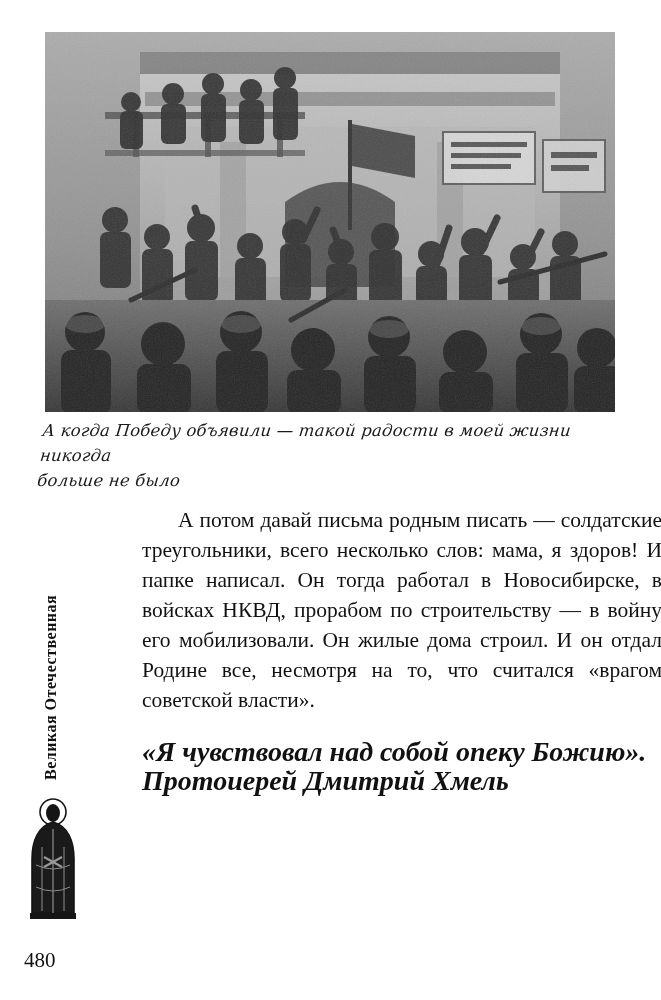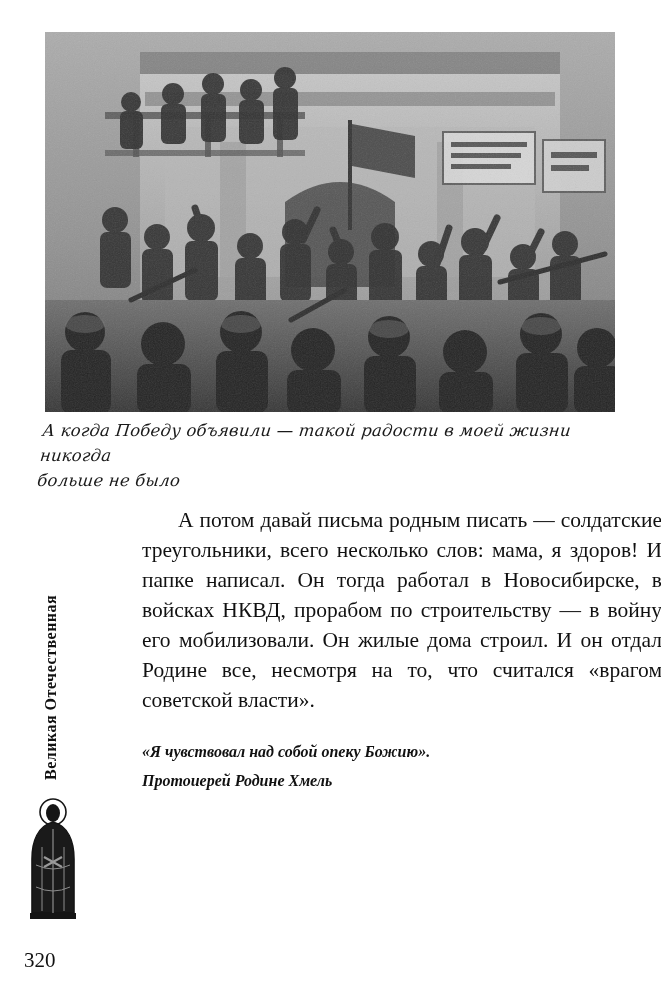--- a/index.html
+++ b/index.html
@@ -111,21 +111,21 @@
     hyphens: manual;
     color: #111;
   }
   p.body + p.body { margin-top: 0px; }
 
   h2.subhead {
     margin: 22px 0 0 0;
     font-family: "Liberation Serif", serif;
     font-weight: bold;
     font-style: italic;
-    font-size: 16px;
+    font-size: 28px;
     line-height: 29px;
     color: #111;
     text-indent: 0;
     text-align: left;
   }
   h2.subhead .l2 { display: block; }
   .after-head { margin-top: 10px; }
 </style>
 </head>
 <body>
@@ -310,25 +310,25 @@
         <path d="M14 92 Q31 100 48 92" stroke="#8d8d8d" stroke-width="1"></path>
 
         <path d="M22 62 L40 72" stroke="#9a9a9a" stroke-width="2.2"></path>
         <path d="M40 62 L22 72" stroke="#9a9a9a" stroke-width="2.2"></path>
 
         <path d="M8 118 L54 118 L54 124 L8 124 Z" fill="#151515" stroke="none"></path>
       </g>
     </svg>
   </div>
 
-  <div class="folio">320</div>
+  <div class="folio">480</div>
 
   <div class="column">
     <p class="body">А потом давай письма родным писать — солдатские треугольники, всего несколько слов: мама, я здоров! И папке написал. Он тогда работал в Новосибирске, в войсках НКВД, прорабом по строительству — в войну его мобилизовали. Он жилые дома строил. И он отдал Родине все, несмотря на то, что считался «врагом советской власти».</p>
 
     <h2 class="subhead">
       <span>«Я чувствовал над собой опеку Божию».</span>
-      <span class="l2">Протоиерей Родине Хмель</span>
+      <span class="l2">Протоиерей Дмитрий Хмель</span>
     </h2>
 
   </div>
 
 </div>
 
 </body></html>

